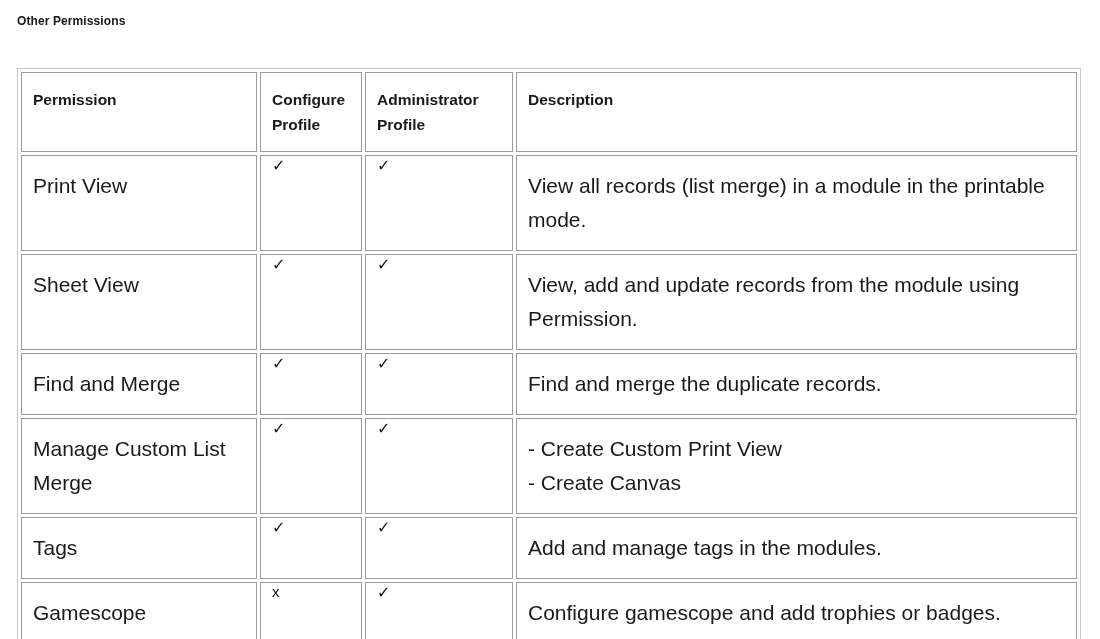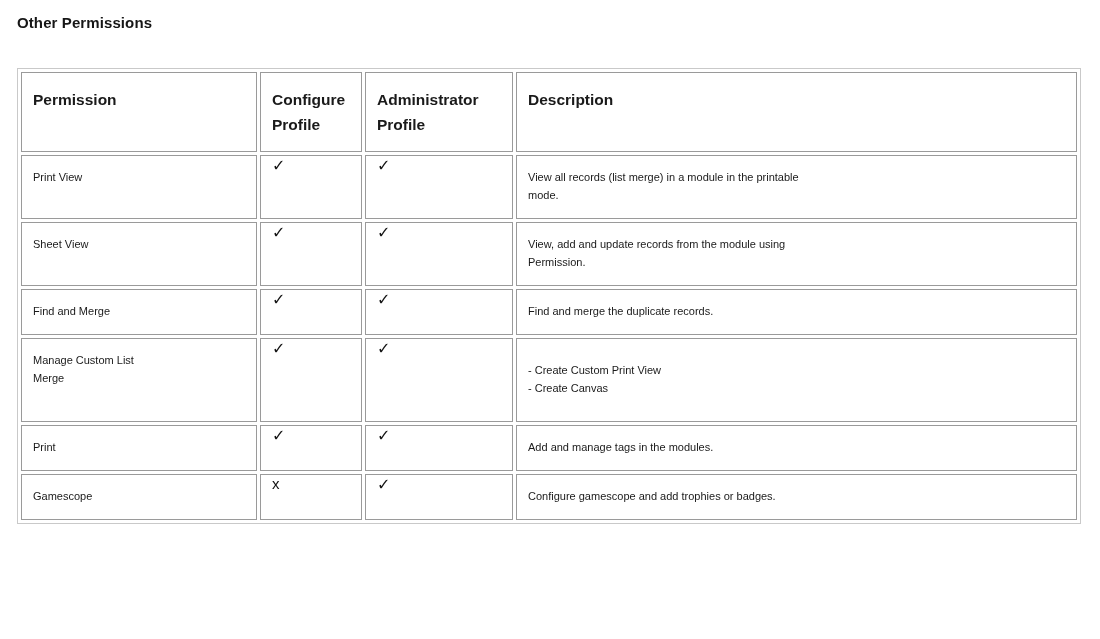--- a/index.html
+++ b/index.html
@@ -18,21 +18,21 @@
     width: 1100px;
     height: 639px;
     position: relative;
     box-sizing: border-box;
     padding: 0;
   }
   .section-title {
     position: absolute;
     left: 17px;
     top: 14px;
-    font-size: 15px;
+    font-size: 12px;
     font-weight: bold;
     letter-spacing: 0.1px;
     color: #161616;
     line-height: 1.2;
   }
   .table-wrap {
     position: absolute;
     left: 17px;
     top: 68px;
     width: 876px;
@@ -54,21 +54,21 @@
     text-align: left;
   }
   
   .col-perm  { width: 236px; }
   .col-std   { width: 102px; }
   .col-admin { width: 148px; }
   .col-desc  { width: auto; }
 
   .cell-pad {
     padding: 13px 11px 13px 11px;
-    font-size: 11px;
+    font-size: 21px;
     line-height: 1.62;
   }
   th .cell-pad {
     font-weight: bold;
     font-size: 15.5px;
     line-height: 1.62;
   }
   
   thead th { vertical-align: middle; }
   thead th .cell-pad { padding-top: 14px; padding-bottom: 14px; }
@@ -209,21 +209,21 @@
           <td class="desc center-desc">
             <div class="cell-pad">
               <span class="desc-line">- Create Custom Print View</span>
               <span class="desc-line">- Create Canvas</span>
             </div>
           </td>
         </tr>
 
         <tr class="r-short">
           <td>
-            <div class="cell-pad">Print</div>
+            <div class="cell-pad">Tags</div>
           </td>
           <td class="mark">
             <div class="mark-pad">✓</div>
           </td>
           <td class="mark">
             <div class="mark-pad">✓</div>
           </td>
           <td class="desc">
             <div class="cell-pad">
               <span class="desc-line">Add and manage tags in the modules.</span>

